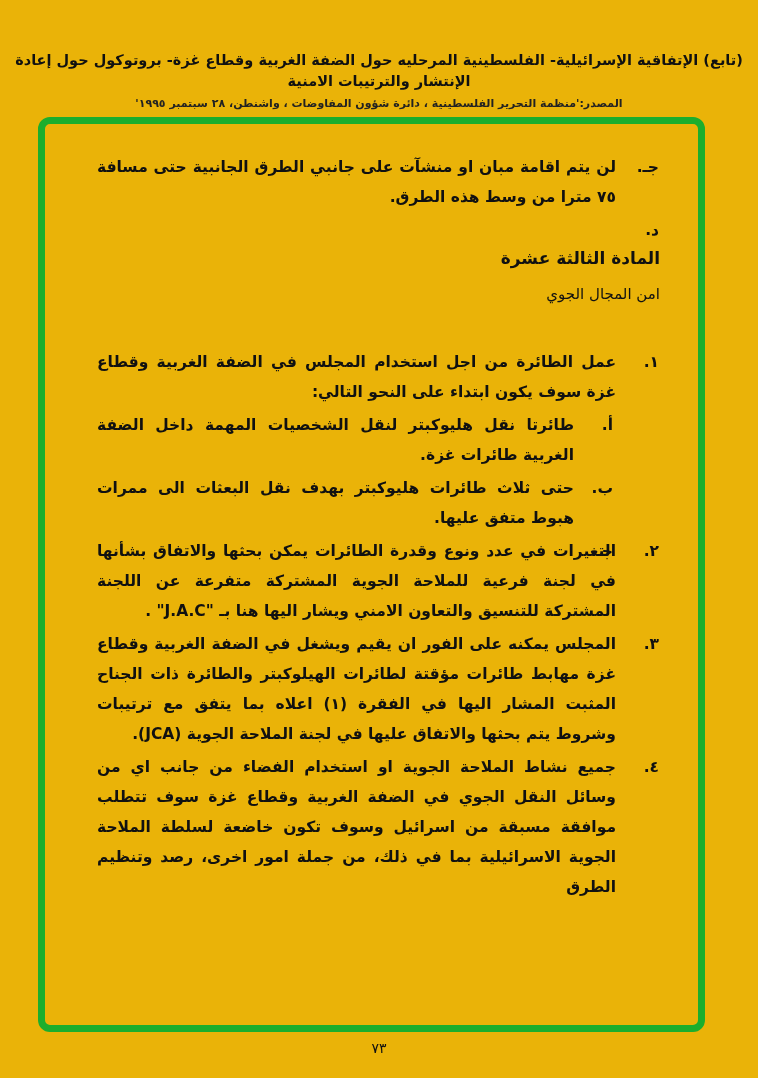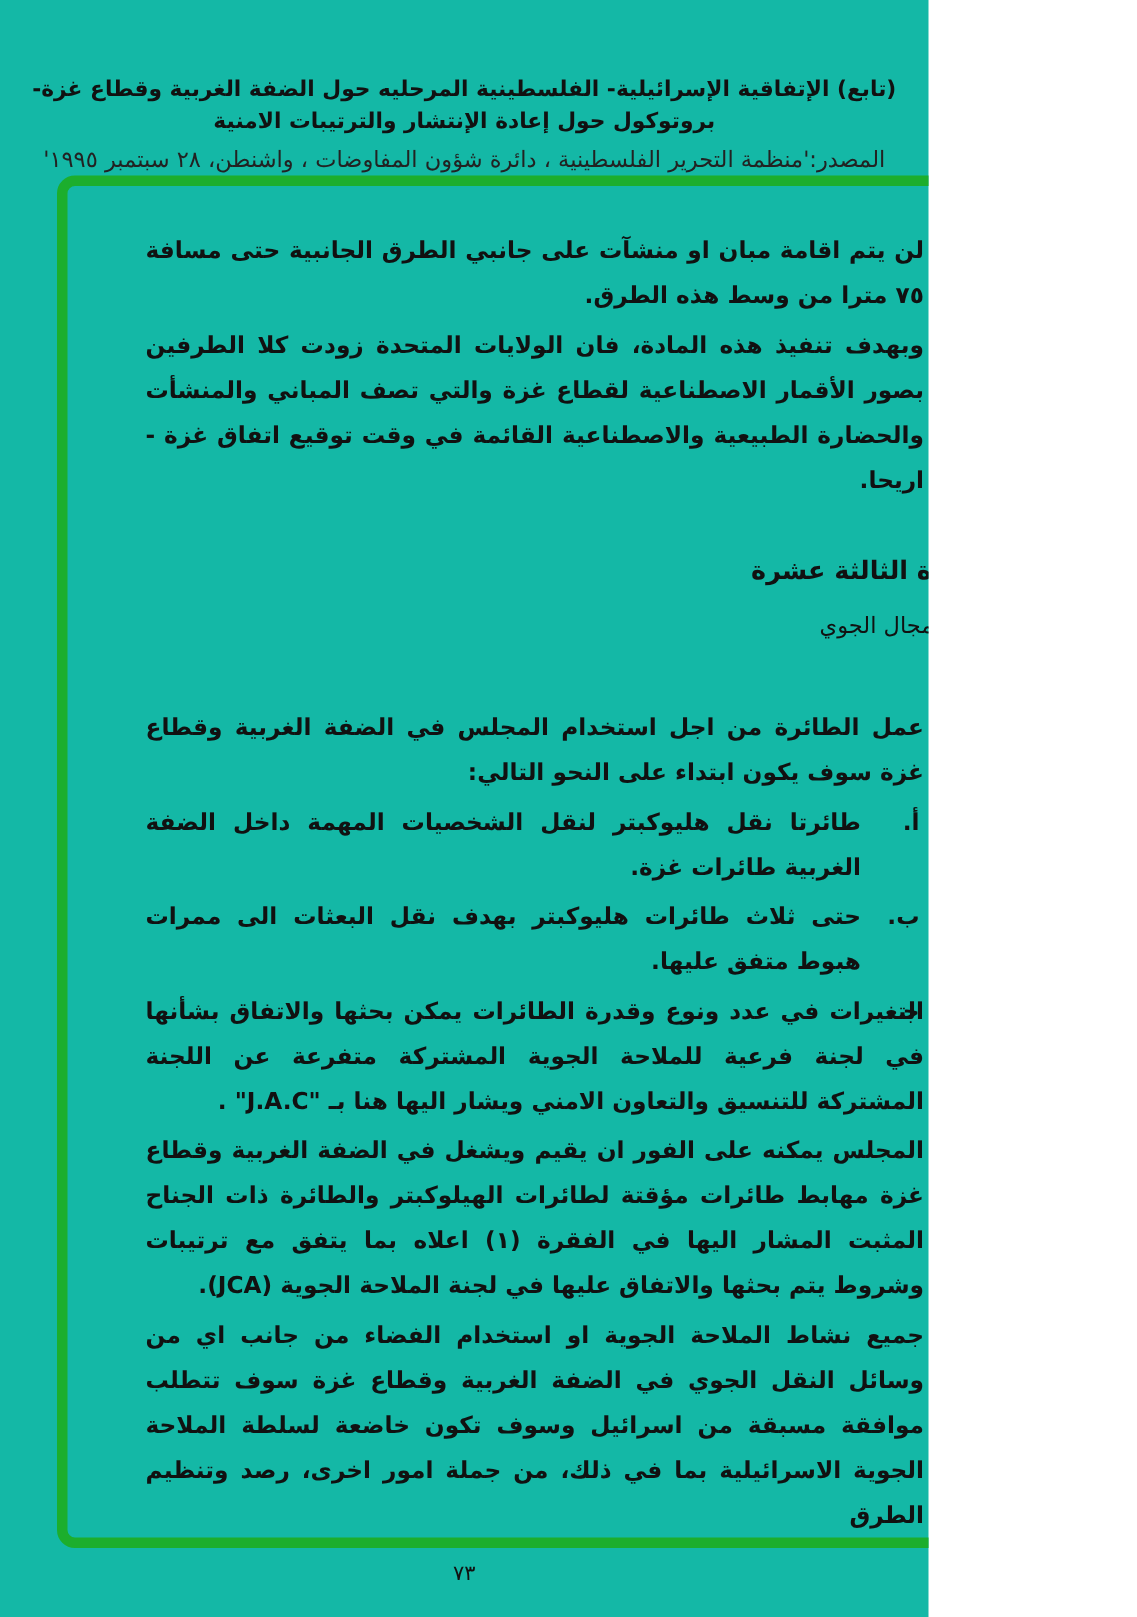--- a/index.html
+++ b/index.html
@@ -3,41 +3,41 @@
 <meta charset="utf-8">
 <style>
   html, body { margin: 0; padding: 0; background: #ffffff; }
   body {
     font-family: "DejaVu Sans", sans-serif;
     color: #111;
     width: 758px;
   }
   .page {
     position: relative;
-    width: 619px;
+    width: 758px;
     height: 1078px;
-    background: #14b8a6;
+    background: #eab308;
     overflow: hidden;
   }
 
   
   .doc-header {
     direction: rtl;
     text-align: center;
     padding-top: 50px;
   }
   .doc-header .title {
     font-size: 14.5px;
     font-weight: bold;
     line-height: 21px;
     padding: 0 14px;
   }
   .doc-header .source {
-    font-size: 15px;
-    font-weight: normal;
+    font-size: 11px;
+    font-weight: bold;
     margin-top: 5px;
     color: #222;
   }
 
   
   .green-box {
     position: absolute;
     left: 38px;
     top: 117px;
     width: 667px;
@@ -112,21 +112,20 @@
   <div class="green-box" style="border-color: rgb(28, 174, 45);">
     <div class="box-content">
 
       <section>
         <div class="item">
           <span class="marker">جـ.</span>
           <span>لن يتم اقامة مبان او منشآت على جانبي الطرق الجانبية حتى مسافة ٧٥ مترا من وسط هذه الطرق.</span>
         </div>
         <div class="item">
           <span class="marker">د.</span>
-          <span>وبهدف تنفيذ هذه المادة، فان الولايات المتحدة زودت كلا الطرفين بصور الأقمار الاصطناعية لقطاع غزة والتي تصف المباني والمنشأت والحضارة الطبيعية والاصطناعية القائمة في وقت توقيع اتفاق غزة - اريحا.</span>
         </div>
       </section>
 
       <div class="article-title">المادة الثالثة عشرة</div>
       <div class="article-subtitle">امن المجال الجوي</div>
 
       <section>
         <div class="item">
           <span class="marker">١.</span>
           <span>عمل الطائرة من اجل استخدام المجلس في الضفة الغربية  وقطاع غزة سوف يكون ابتداء على النحو التالي:</span>

